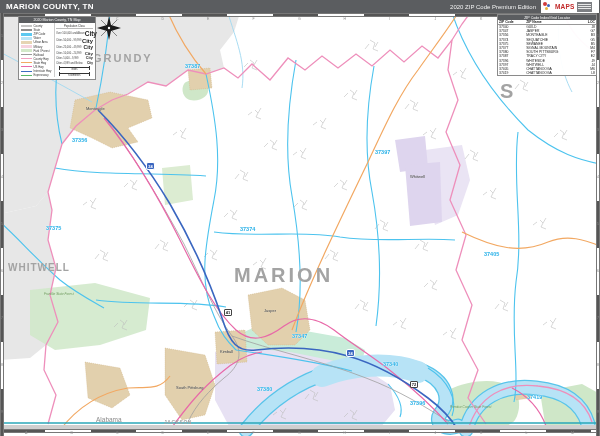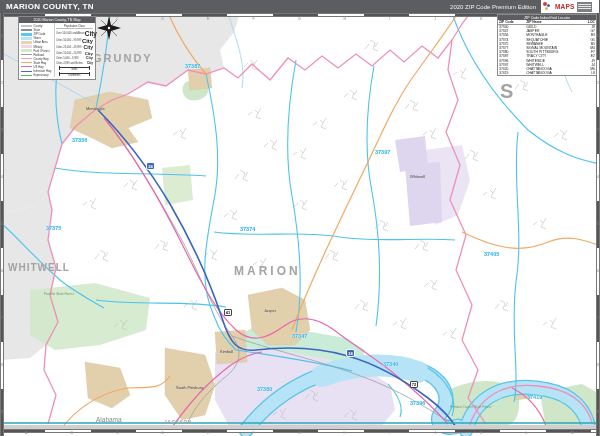--- a/index.html
+++ b/index.html
@@ -459,21 +459,21 @@
             <td>CHATTANOOGA</td>
             <td class="c-loc">L8</td>
           </tr>
         </tbody>
     </table>
   </div>
 
   <div id="labels">
       <div class="maplabel county-label" style="left: 93px; top: 52px; font-size: 11px; letter-spacing: 2px;">GRUNDY</div>
       <div class="maplabel county-label" style="left: 8px; top: 262px; font-size: 10px; letter-spacing: 1px;">WHITWELL</div>
-      <div class="maplabel county-label" style="left: 234px; top: 264px; font-size: 12px; letter-spacing: 3px;">MARION</div>
+      <div class="maplabel county-label" style="left: 234px; top: 264px; font-size: 20px; letter-spacing: 3px;">MARION</div>
       <div class="maplabel county-label" style="left: 164px; top: 419px; font-size: 5px; letter-spacing: 0.5px;">JACKSON</div>
       <div class="maplabel county-label" style="left: 500px; top: 80px; font-size: 20px; letter-spacing: 0px;">S</div>
       <div class="maplabel state-label" style="left: 96px; top: 416px;">Alabama</div>
       <div class="maplabel zip-label" style="left: 185px; top: 63px;">37387</div>
       <div class="maplabel zip-label" style="left: 72px; top: 137px;">37356</div>
       <div class="maplabel zip-label" style="left: 375px; top: 149px;">37397</div>
       <div class="maplabel zip-label" style="left: 46px; top: 225px;">37375</div>
       <div class="maplabel zip-label" style="left: 240px; top: 226px;">37374</div>
       <div class="maplabel zip-label" style="left: 484px; top: 251px;">37405</div>
       <div class="maplabel zip-label" style="left: 292px; top: 333px;">37347</div>

